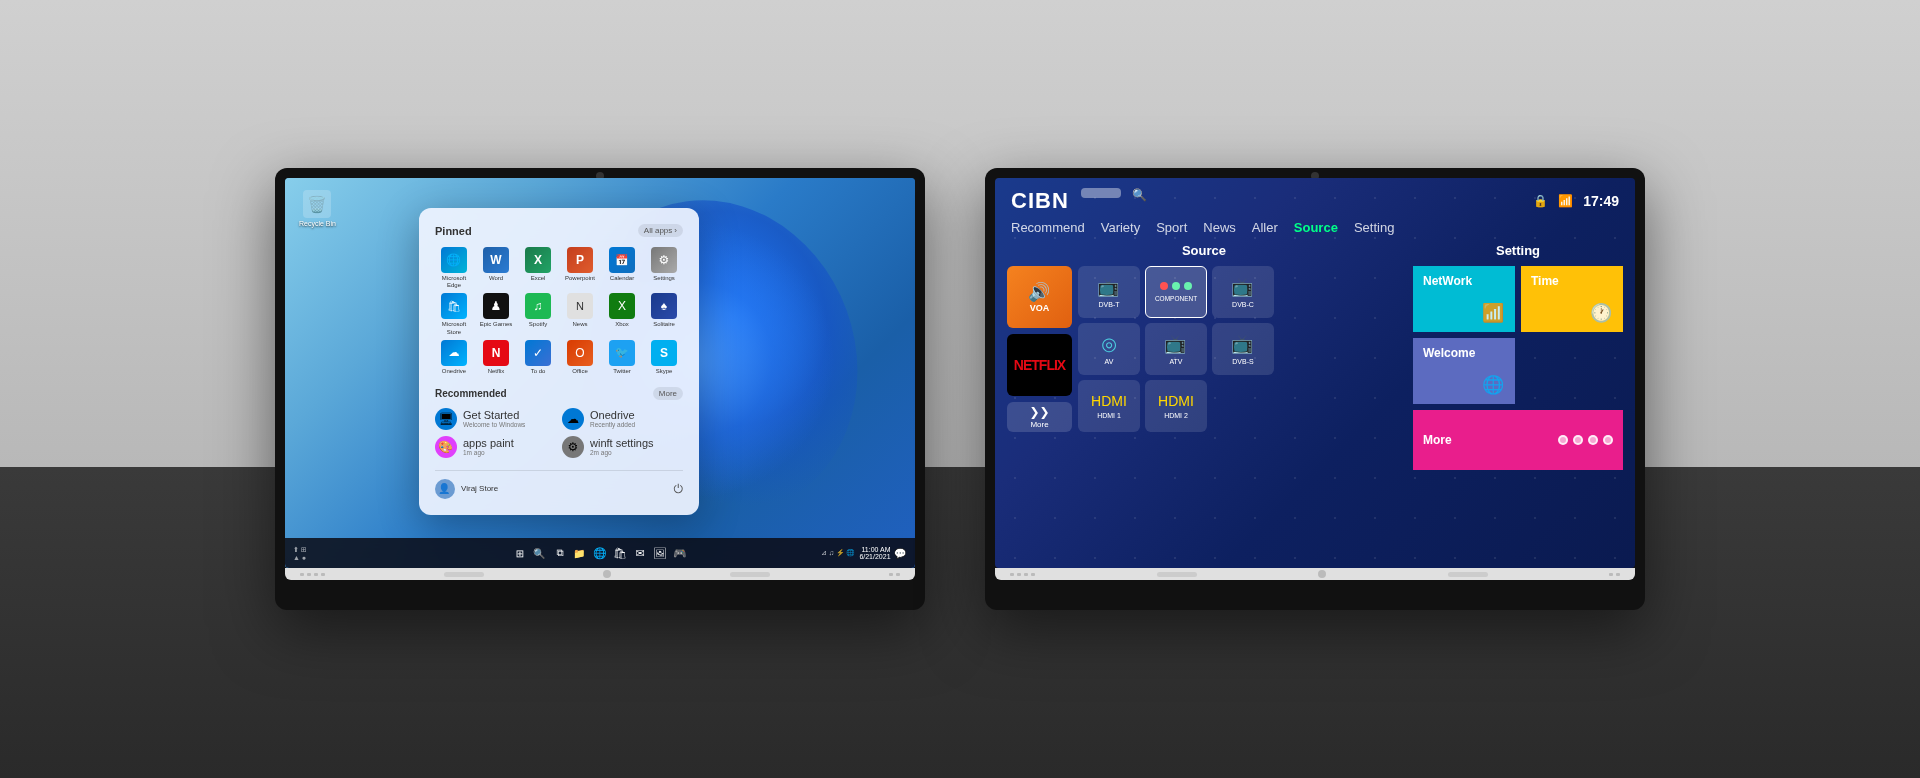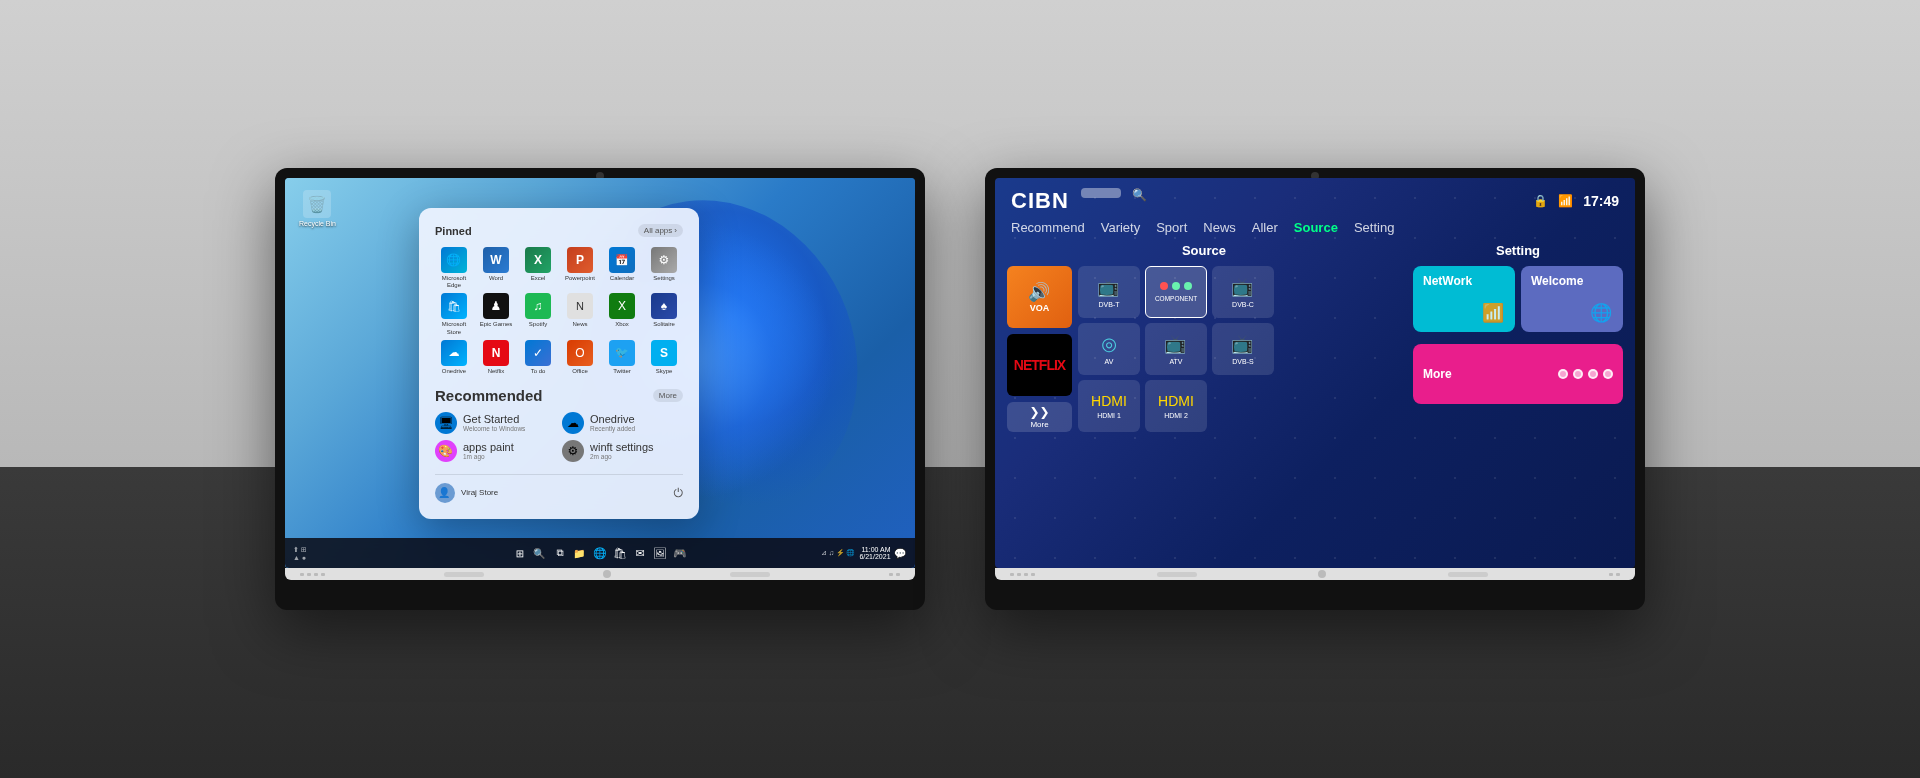--- a/index.html
+++ b/index.html
@@ -202,21 +202,21 @@
     }
 
     .recommended-header {
       display: flex;
       justify-content: space-between;
       align-items: center;
       margin-bottom: 8px;
     }
 
     .recommended-title {
-      font-size: 15px;
+      font-size: 10px;
       font-weight: 600;
       color: #333;
       text-align: center;
     }
 
     .more-btn {
       font-size: 8px;
       color: #555;
       background: rgba(0,0,0,0.08);
       border: none;
@@ -596,21 +596,21 @@
       width: 210px;
     }
 
     .tv-settings-grid {
       display: grid;
       grid-template-columns: 1fr 1fr;
       gap: 6px;
     }
 
     .tv-setting-card {
-      border-radius: 8px;
+      border-radius: 0;
       display: flex;
       flex-direction: column;
       align-items: flex-start;
       justify-content: space-between;
       padding: 8px 10px;
       cursor: pointer;
       height: 66px;
     }
 
     .tv-setting-card.teal {
@@ -1044,20 +1044,24 @@
 
             <div class="tv-setting-section">
               <div class="tv-section-title">Setting</div>
               <div class="tv-settings-grid">
 
                 <div class="tv-setting-card teal">
                   <span class="setting-card-title">NetWork</span>
                   <span class="setting-card-icon">📶</span>
                 </div>
 
+                <div class="tv-setting-card yellow">
+                  <span class="setting-card-title">Time</span>
+                  <span class="setting-card-icon">🕐</span>
+                </div>
 
                 <div class="tv-setting-card blue-purple">
                   <span class="setting-card-title">Welcome</span>
                   <span class="setting-card-icon">🌐</span>
                 </div>
 
                 <div style="background:transparent;"></div>
 
                 <div class="tv-setting-card pink" style="grid-column:1/-1;">
                   <span class="setting-card-title">More</span>

